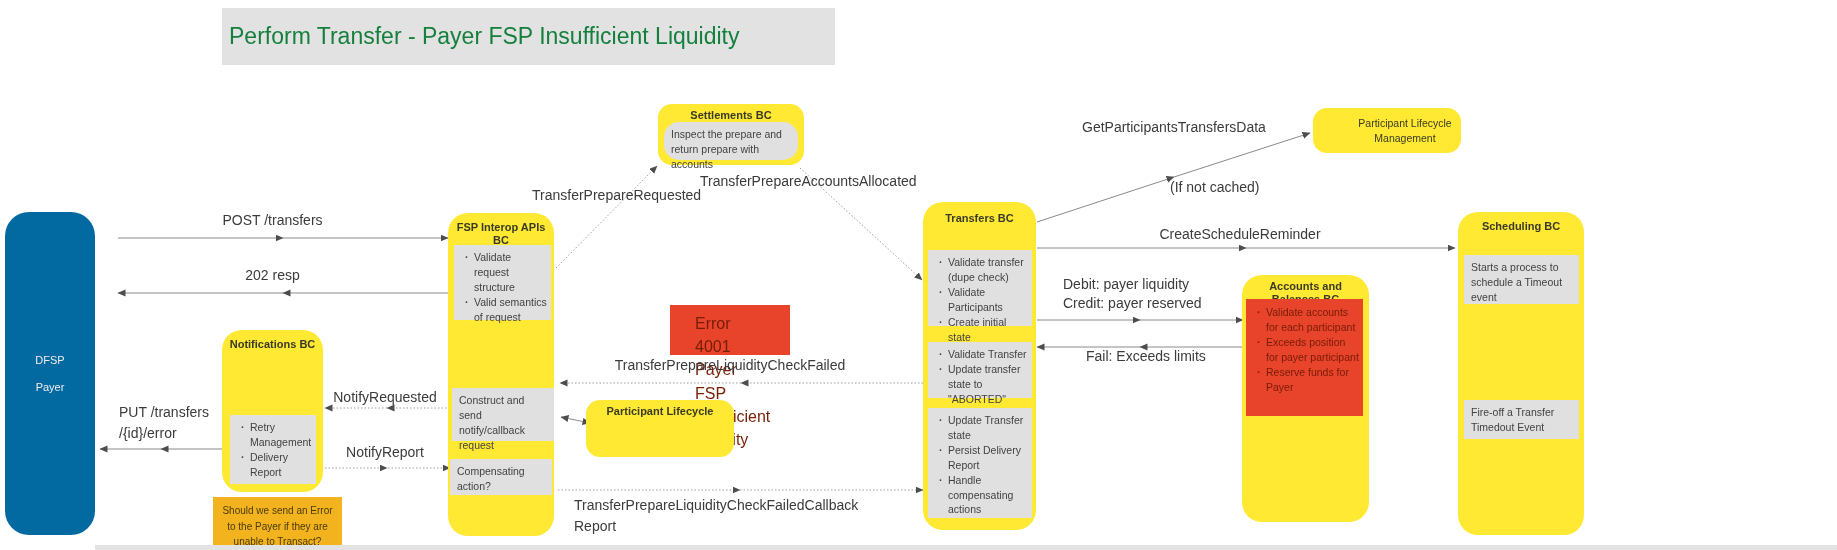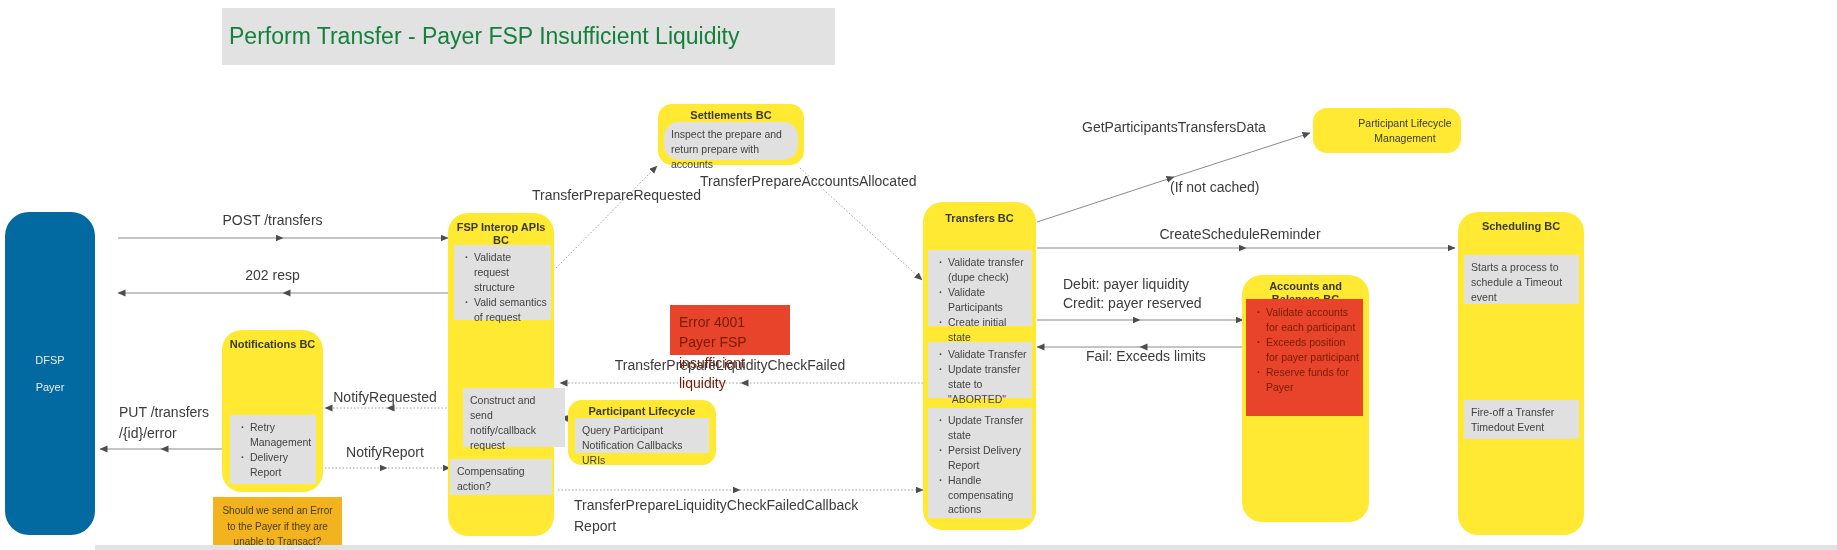--- a/index.html
+++ b/index.html
@@ -21,22 +21,22 @@
   .panel { position:absolute; background:#E0E0E0; color:#424242; font-size:10.5px;
     line-height:1.42; padding:5px 4px 5px 7px; box-sizing:border-box; }
   ul.bullets { margin:0; padding:0 0 0 13px; list-style:none; }
   ul.bullets li { position:relative; }
   ul.bullets li::before { content:"\00B7"; position:absolute; left:-9px; font-weight:bold; }
 
   .msg { position:absolute; font-size:14px; color:#3B3B3B; white-space:nowrap; }
   .msg.wrap { white-space:normal; line-height:1.5; }
   .msg.ctr { text-align:center; }
 
-  .note-red { position:absolute; background:#E8432B; color:#761D04; font-size:14px;
-    line-height:1.45; padding:7px 9px; box-sizing:border-box; }
+  .note-red { position:absolute; background:#E8432B; color:#761D04; font-size:16px;
+    line-height:1.45; padding:7px 25px; box-sizing:border-box; }
   .note-orange { position:absolute; left:213px; top:497px; width:129px; height:51px;
     background:#F2B31E; color:#4A3B0A; font-size:10px; line-height:1.55;
     text-align:center; padding:6px 5px; box-sizing:border-box; }
 
   .bottom-strip { position:absolute; left:95px; top:545px; width:1742px; height:5px; background:#E3E3E3; }
 
   svg.wires { position:absolute; left:0; top:0; }
 </style>
 </head>
 <body>
@@ -95,37 +95,36 @@
   <div class="note-orange">Should we send an Error to the Payer if they are unable to Transact?</div>
 
   <div class="node" style="left:448px;top:213px;width:106px;height:323px;">
     <div class="node-title" style="top:8px;">FSP Interop APIs BC</div>
     <div class="panel" style="left:6px;top:32px;width:97px;height:75px;">
       <ul class="bullets">
         <li>Validate request structure</li>
         <li>Valid semantics of request</li>
       </ul>
     </div>
-    <div class="panel" style="left:15px;top:175px;width:102px;height:59px;">Construct and send notify/callback request</div>
+    <div class="panel" style="left:4px;top:175px;width:102px;height:53px;">Construct and send notify/callback request</div>
     <div class="panel" style="left:2px;top:246px;width:102px;height:36px;">Compensating action?</div>
   </div>
 
   <div class="node node-sm" style="left:658px;top:104px;width:146px;height:61px;">
     <div class="node-title" style="top:5px;">Settlements BC</div>
     <div class="panel" style="left:6px;top:18px;width:134px;height:38px;border-radius:15px;">Inspect the prepare and return prepare with accounts</div>
   </div>
 
   <div class="note-red" style="left:670px;top:305px;width:120px;height:50px;">
     <div>Error 4001</div>
     <div>Payer FSP insufficient liquidity</div>
   </div>
 
-  <div class="node node-sm" style="left:568px;top:400px;width:148px;height:65px;">
+  <div class="node node-sm" style="left:586px;top:400px;width:148px;height:57px;">
     <div class="node-title" style="top:5px;">Participant Lifecycle</div>
-    <div class="panel" style="left:7px;top:18px;width:134px;height:35px;">Query Participant Notification Callbacks URIs</div>
   </div>
 
   <div class="node" style="left:923px;top:202px;width:113px;height:328px;">
     <div class="node-title" style="top:10px;">Transfers BC</div>
     <div class="panel" style="left:5px;top:48px;width:104px;height:76px;">
       <ul class="bullets">
         <li>Validate transfer (dupe check)</li>
         <li>Validate Participants</li>
         <li>Create initial state</li>
       </ul>

